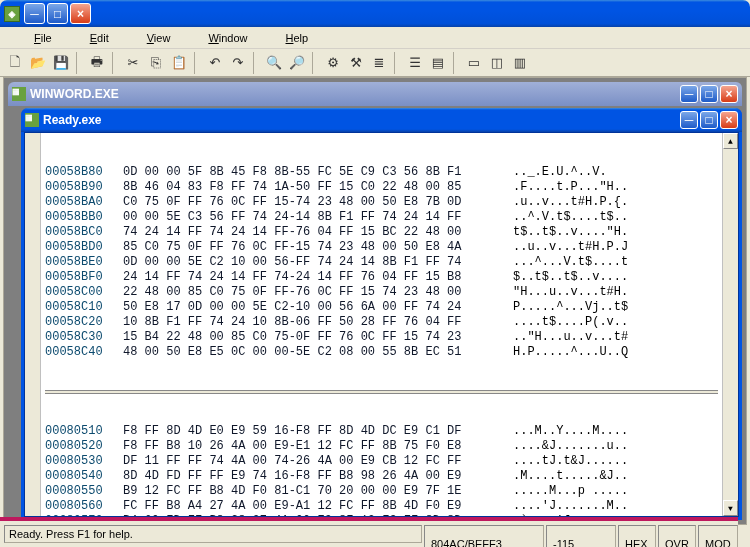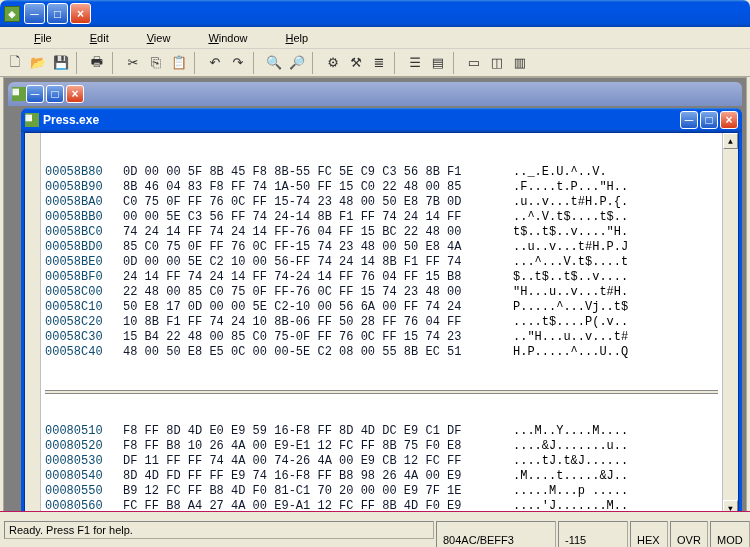--- a/index.html
+++ b/index.html
@@ -86,22 +86,22 @@
 .gutter{width:16px;background:#ece9d8;border-right:1px solid #c0c0c0;}
 .hexarea{flex:1;padding:2px 4px;white-space:pre;overflow:hidden;color:#000;}
 .hexline{display:flex;}
 .offset{width:78px;color:#0c4a6e;}
 .bytes{width:390px;color:#0f172a;}
 .ascii{flex:1;color:#000;}
 .divider{height:4px;background:#ece9d8;border-top:1px solid #888;border-bottom:1px solid #888;}
 .scrollbar{width:16px;background:#ece9d8;border-left:1px solid #c0c0c0;position:relative;}
 .sbtn{height:16px;background:#ece9d8;border:1px solid #fff;border-right-color:#888;border-bottom-color:#888;display:flex;align-items:center;justify-content:center;font-size:8px;}
 .statusbar{
-  position:absolute;bottom:0;left:0;right:0;height:36px;
-  background:#ece9d8;border-top:1px solid #be185d;
+  position:absolute;bottom:0;left:0;right:12px;height:30px;
+  background:#ece9d8;border-top:4px solid #be185d;
   display:flex;align-items:center;font-size:11px;padding-left:4px;
 }
 .statusbar .cell{padding:18px 6px;border:1px solid #aca899;border-top-color:#888;border-left-color:#888;margin-left:2px;height:18px;display:flex;align-items:center;margin-top:20px;}
 .statusbar .main{flex:1;border:1px solid #aca899;border-top-color:#888;border-left-color:#888;height:18px;padding:2px 4px;display:flex;align-items:center;}
 </style>
 </head>
 <body>
 
 <div class="titlebar">
   <div class="icon">◈</div>
@@ -147,32 +147,33 @@
   <div class="tbtn">▭</div>
   <div class="tbtn">◫</div>
   <div class="tbtn">▥</div>
 </div>
 
 <div class="client">
 
   <div class="mdi-inactive">
     <div class="mdi-titlebar">
       <div class="icon" style="background:#69a13f;width:14px;height:14px;font-size:8px">▦</div>
+      <div style="flex:1;margin-left:4px">WINWORD.EXE</div>
       <div class="winbtns">
         <div class="winbtn" style="width:18px;height:18px">─</div>
         <div class="winbtn" style="width:18px;height:18px">□</div>
         <div class="winbtn close" style="width:18px;height:18px">×</div>
       </div>
     </div>
   </div>
 
   <div class="mdi-active">
     <div class="mdi-titlebar">
       <div class="icon" style="background:#69a13f;width:14px;height:14px;font-size:8px">▦</div>
-      <div style="flex:1;margin-left:4px">Press.exe</div>
+      <div style="flex:1;margin-left:4px">Ready.exe</div>
       <div class="winbtns">
         <div class="winbtn" style="width:18px;height:18px">─</div>
         <div class="winbtn" style="width:18px;height:18px">□</div>
         <div class="winbtn close" style="width:18px;height:18px">×</div>
       </div>
     </div>
     <div class="mdi-body">
       <div class="gutter"></div>
       <div class="hexarea">
         <div id="hex-top"><div class="hexline"><span class="offset">00058B80</span><span class="bytes">0D 00 00 5F 8B 45 F8 8B-55 FC 5E C9 C3 56 8B F1</span><span class="ascii">.._.E.U.^..V.</span></div><div class="hexline"><span class="offset">00058B90</span><span class="bytes">8B 46 04 83 F8 FF 74 1A-50 FF 15 C0 22 48 00 85</span><span class="ascii">.F....t.P..."H..</span></div><div class="hexline"><span class="offset">00058BA0</span><span class="bytes">C0 75 0F FF 76 0C FF 15-74 23 48 00 50 E8 7B 0D</span><span class="ascii">.u..v...t#H.P.{.</span></div><div class="hexline"><span class="offset">00058BB0</span><span class="bytes">00 00 5E C3 56 FF 74 24-14 8B F1 FF 74 24 14 FF</span><span class="ascii">..^.V.t$....t$..</span></div><div class="hexline"><span class="offset">00058BC0</span><span class="bytes">74 24 14 FF 74 24 14 FF-76 04 FF 15 BC 22 48 00</span><span class="ascii">t$..t$..v...."H.</span></div><div class="hexline"><span class="offset">00058BD0</span><span class="bytes">85 C0 75 0F FF 76 0C FF-15 74 23 48 00 50 E8 4A</span><span class="ascii">..u..v...t#H.P.J</span></div><div class="hexline"><span class="offset">00058BE0</span><span class="bytes">0D 00 00 5E C2 10 00 56-FF 74 24 14 8B F1 FF 74</span><span class="ascii">...^...V.t$....t</span></div><div class="hexline"><span class="offset">00058BF0</span><span class="bytes">24 14 FF 74 24 14 FF 74-24 14 FF 76 04 FF 15 B8</span><span class="ascii">$..t$..t$..v....</span></div><div class="hexline"><span class="offset">00058C00</span><span class="bytes">22 48 00 85 C0 75 0F FF-76 0C FF 15 74 23 48 00</span><span class="ascii">"H...u..v...t#H.</span></div><div class="hexline"><span class="offset">00058C10</span><span class="bytes">50 E8 17 0D 00 00 5E C2-10 00 56 6A 00 FF 74 24</span><span class="ascii">P.....^...Vj..t$</span></div><div class="hexline"><span class="offset">00058C20</span><span class="bytes">10 8B F1 FF 74 24 10 8B-06 FF 50 28 FF 76 04 FF</span><span class="ascii">....t$....P(.v..</span></div><div class="hexline"><span class="offset">00058C30</span><span class="bytes">15 B4 22 48 00 85 C0 75-0F FF 76 0C FF 15 74 23</span><span class="ascii">.."H...u..v...t#</span></div><div class="hexline"><span class="offset">00058C40</span><span class="bytes">48 00 50 E8 E5 0C 00 00-5E C2 08 00 55 8B EC 51</span><span class="ascii">H.P.....^...U..Q</span></div></div>

